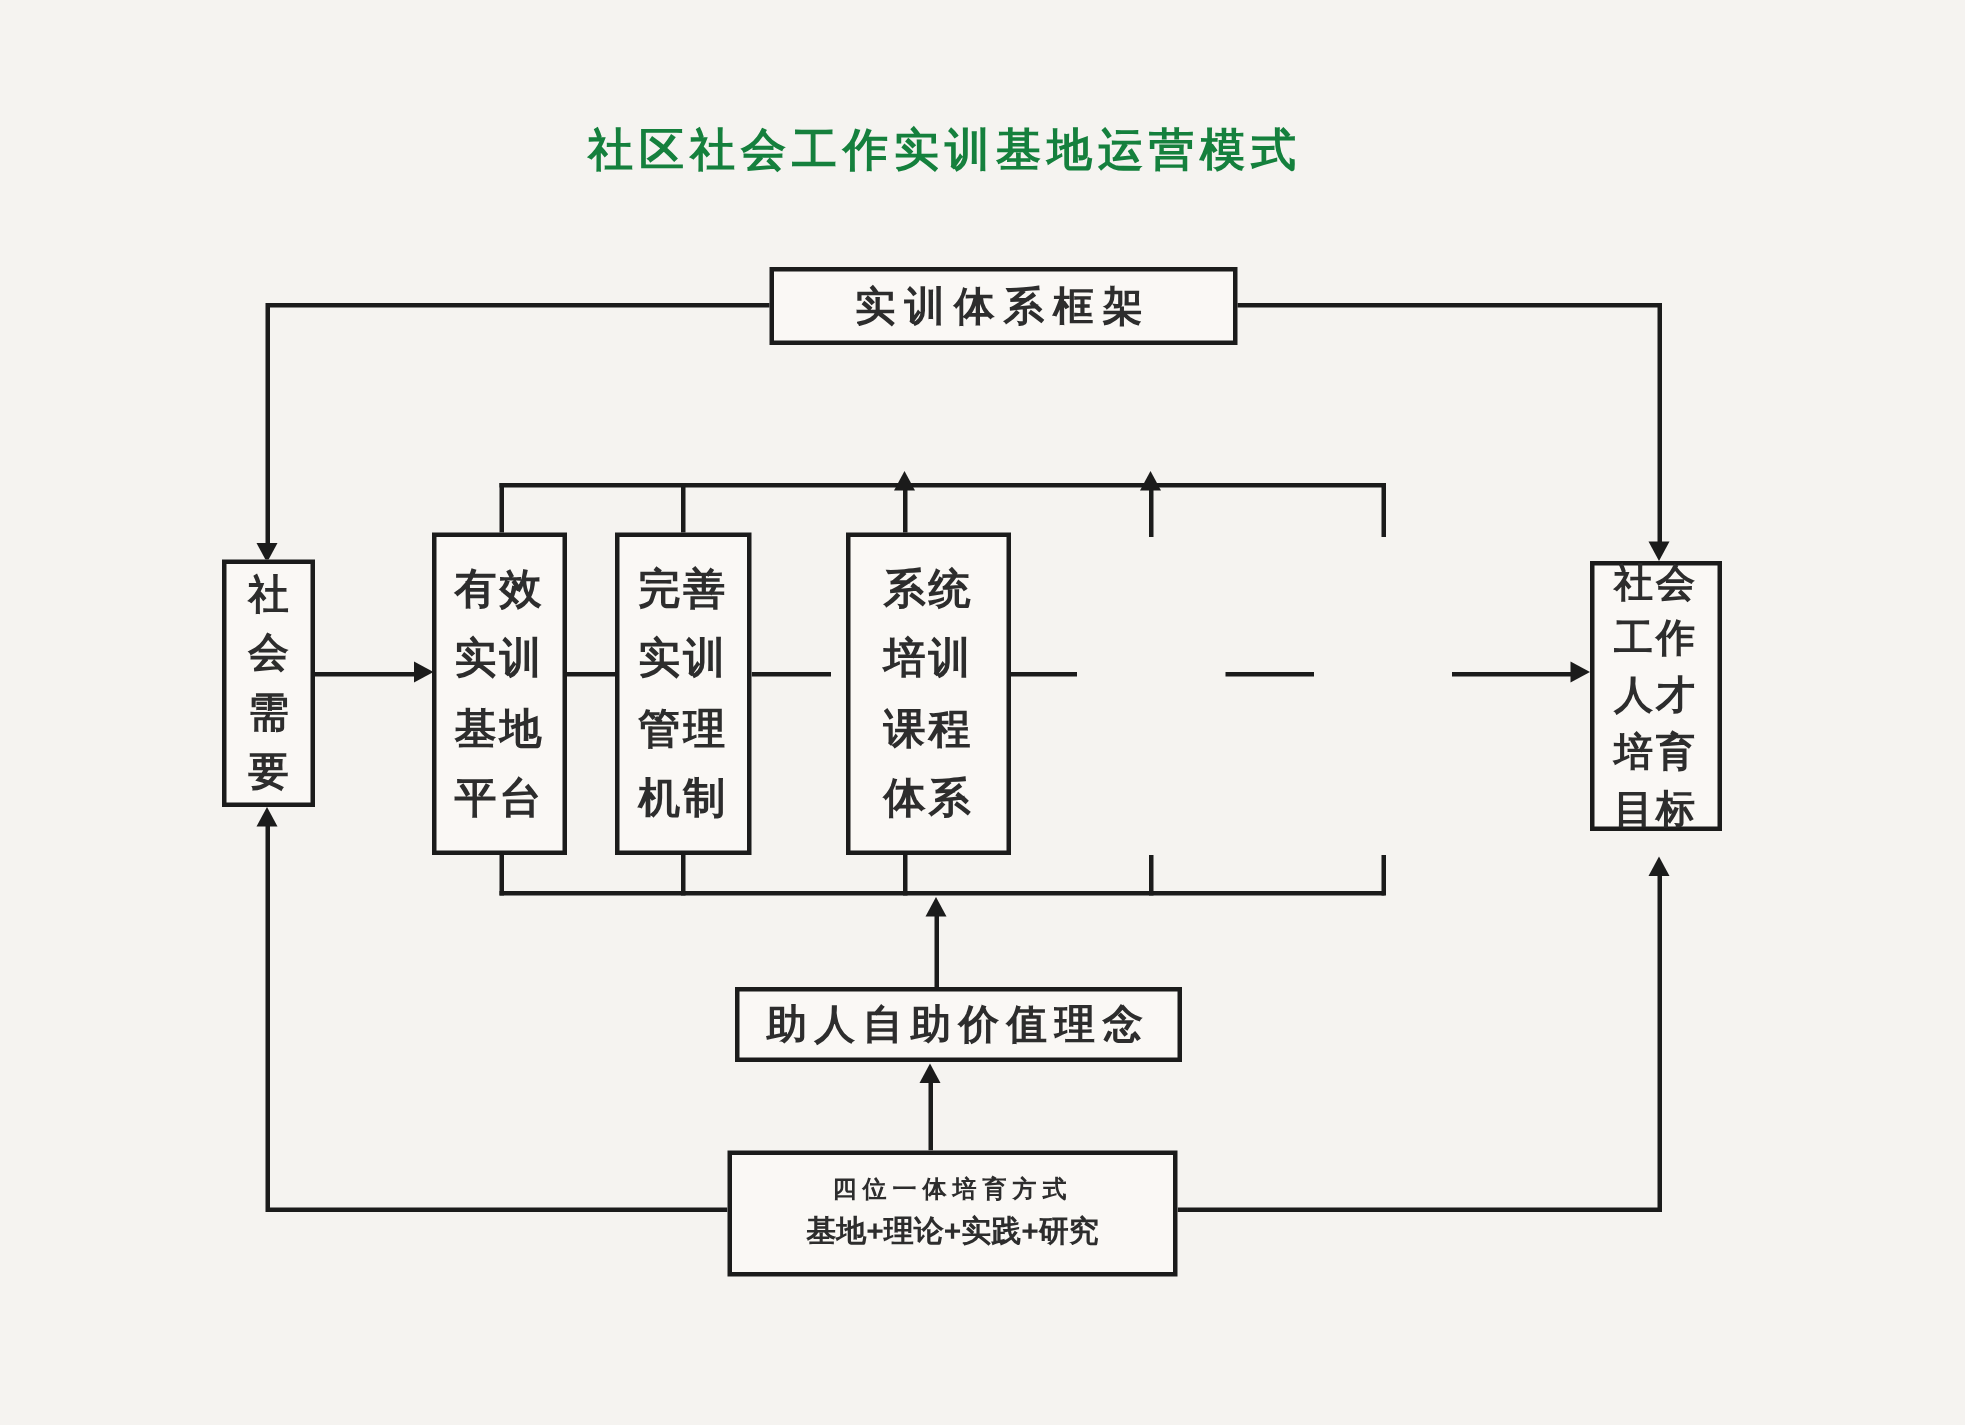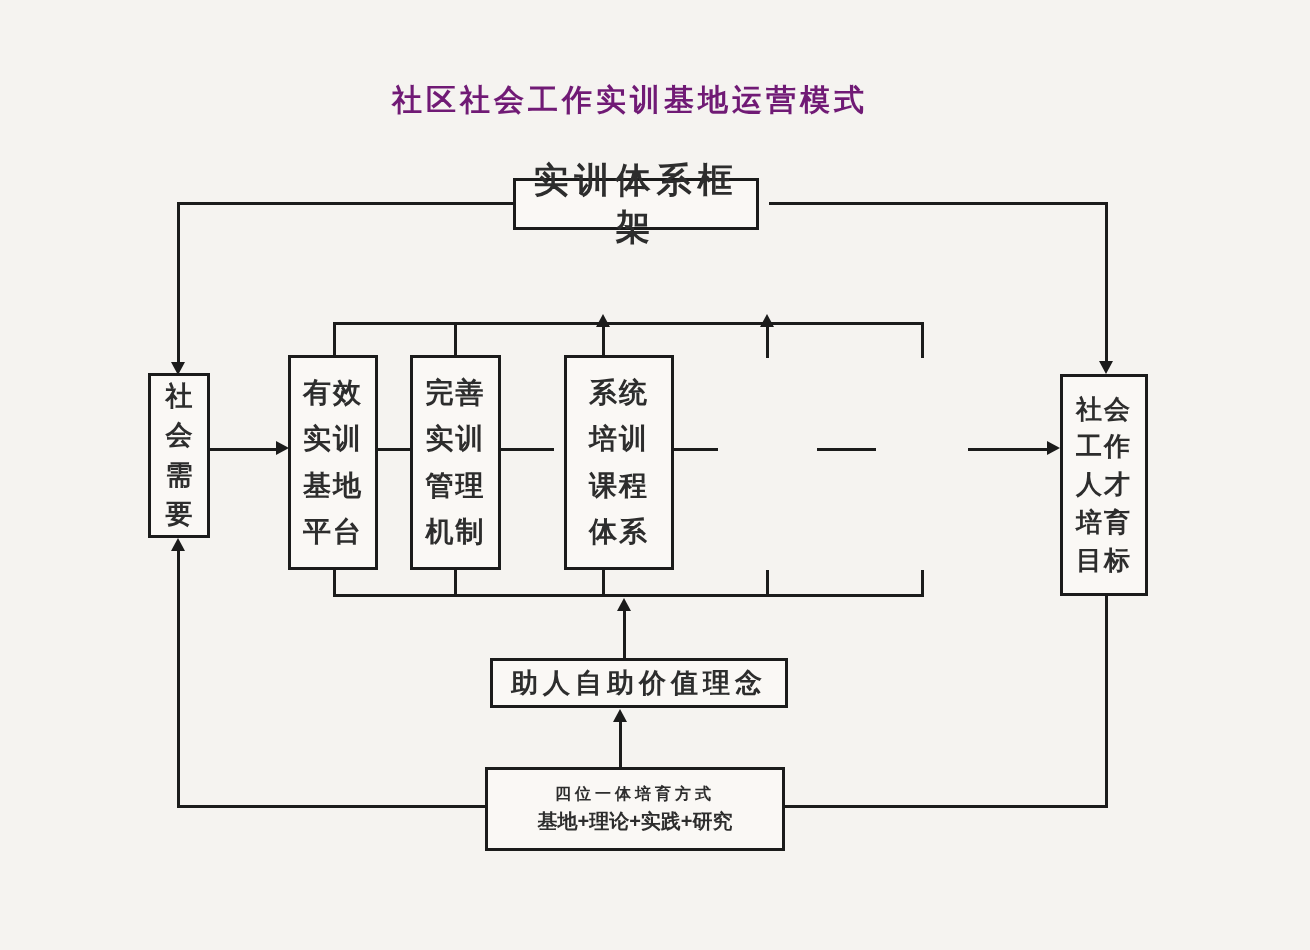--- a/index.html
+++ b/index.html
@@ -1,33 +1,33 @@
 <!DOCTYPE html>
 <html><head>
 <meta charset="utf-8">
 <style>
   html,body{margin:0;padding:0;background:#e9e7e4}
   .canvas{position:relative;width:1310px;height:950px;background:#f5f3f0;
           font-family:"Liberation Sans",sans-serif;overflow:hidden}
   
   .title{position:absolute;left:0;top:80px;width:1260px;text-align:center;
-         font-size:30px;font-weight:bold;letter-spacing:4px;color:#701a75}
+         font-size:30px;font-weight:bold;letter-spacing:4px;color:#15803d}
   
   .box{position:absolute;box-sizing:border-box;border:3px solid #1b1b1b;background:#faf8f5;
        display:flex;align-items:center;justify-content:center;text-align:center;
        font-weight:bold;color:#2d2d2d;z-index:2;white-space:pre-line}
-  .b-framework{left:513px;top:178px;width:246px;height:52px;font-size:35px;letter-spacing:6px}
+  .b-framework{left:513px;top:178px;width:312px;height:52px;font-size:27px;letter-spacing:6px}
   .b-social{left:148px;top:373px;width:62px;height:165px;font-size:27px;line-height:1.45}
   .b-pillar{top:355px;height:215px;font-size:28px;line-height:1.65;letter-spacing:2px}
   .b-p1{left:288px;width:90px}
   .b-p2{left:410px;width:91px}
   .b-p3{left:564px;width:110px}
   .b-p4{left:718px;width:99px}
   .b-p5{left:876px;width:92px}
-  .b-goal{left:1060px;top:374px;width:88px;height:222px;font-size:26px;line-height:1.45;letter-spacing:2px}
+  .b-goal{left:1060px;top:374px;width:88px;height:180px;font-size:26px;line-height:1.45;letter-spacing:2px}
   .b-values{left:490px;top:658px;width:298px;height:50px;font-size:27px;letter-spacing:5px}
   .b-method{left:485px;top:767px;width:300px;height:84px;flex-direction:column;line-height:1.5}
   .m-line1{font-size:16px;letter-spacing:4px}
   .m-line2{font-size:20px;letter-spacing:0}
   
   .hline,.vline{position:absolute;background:#1b1b1b;z-index:1}
   .hline{height:3px}
   .vline{width:3px}
   .arr{position:absolute;width:0;height:0;z-index:1}
   .arr.up{border-left:7px solid transparent;border-right:7px solid transparent;border-bottom:13px solid #1b1b1b}

